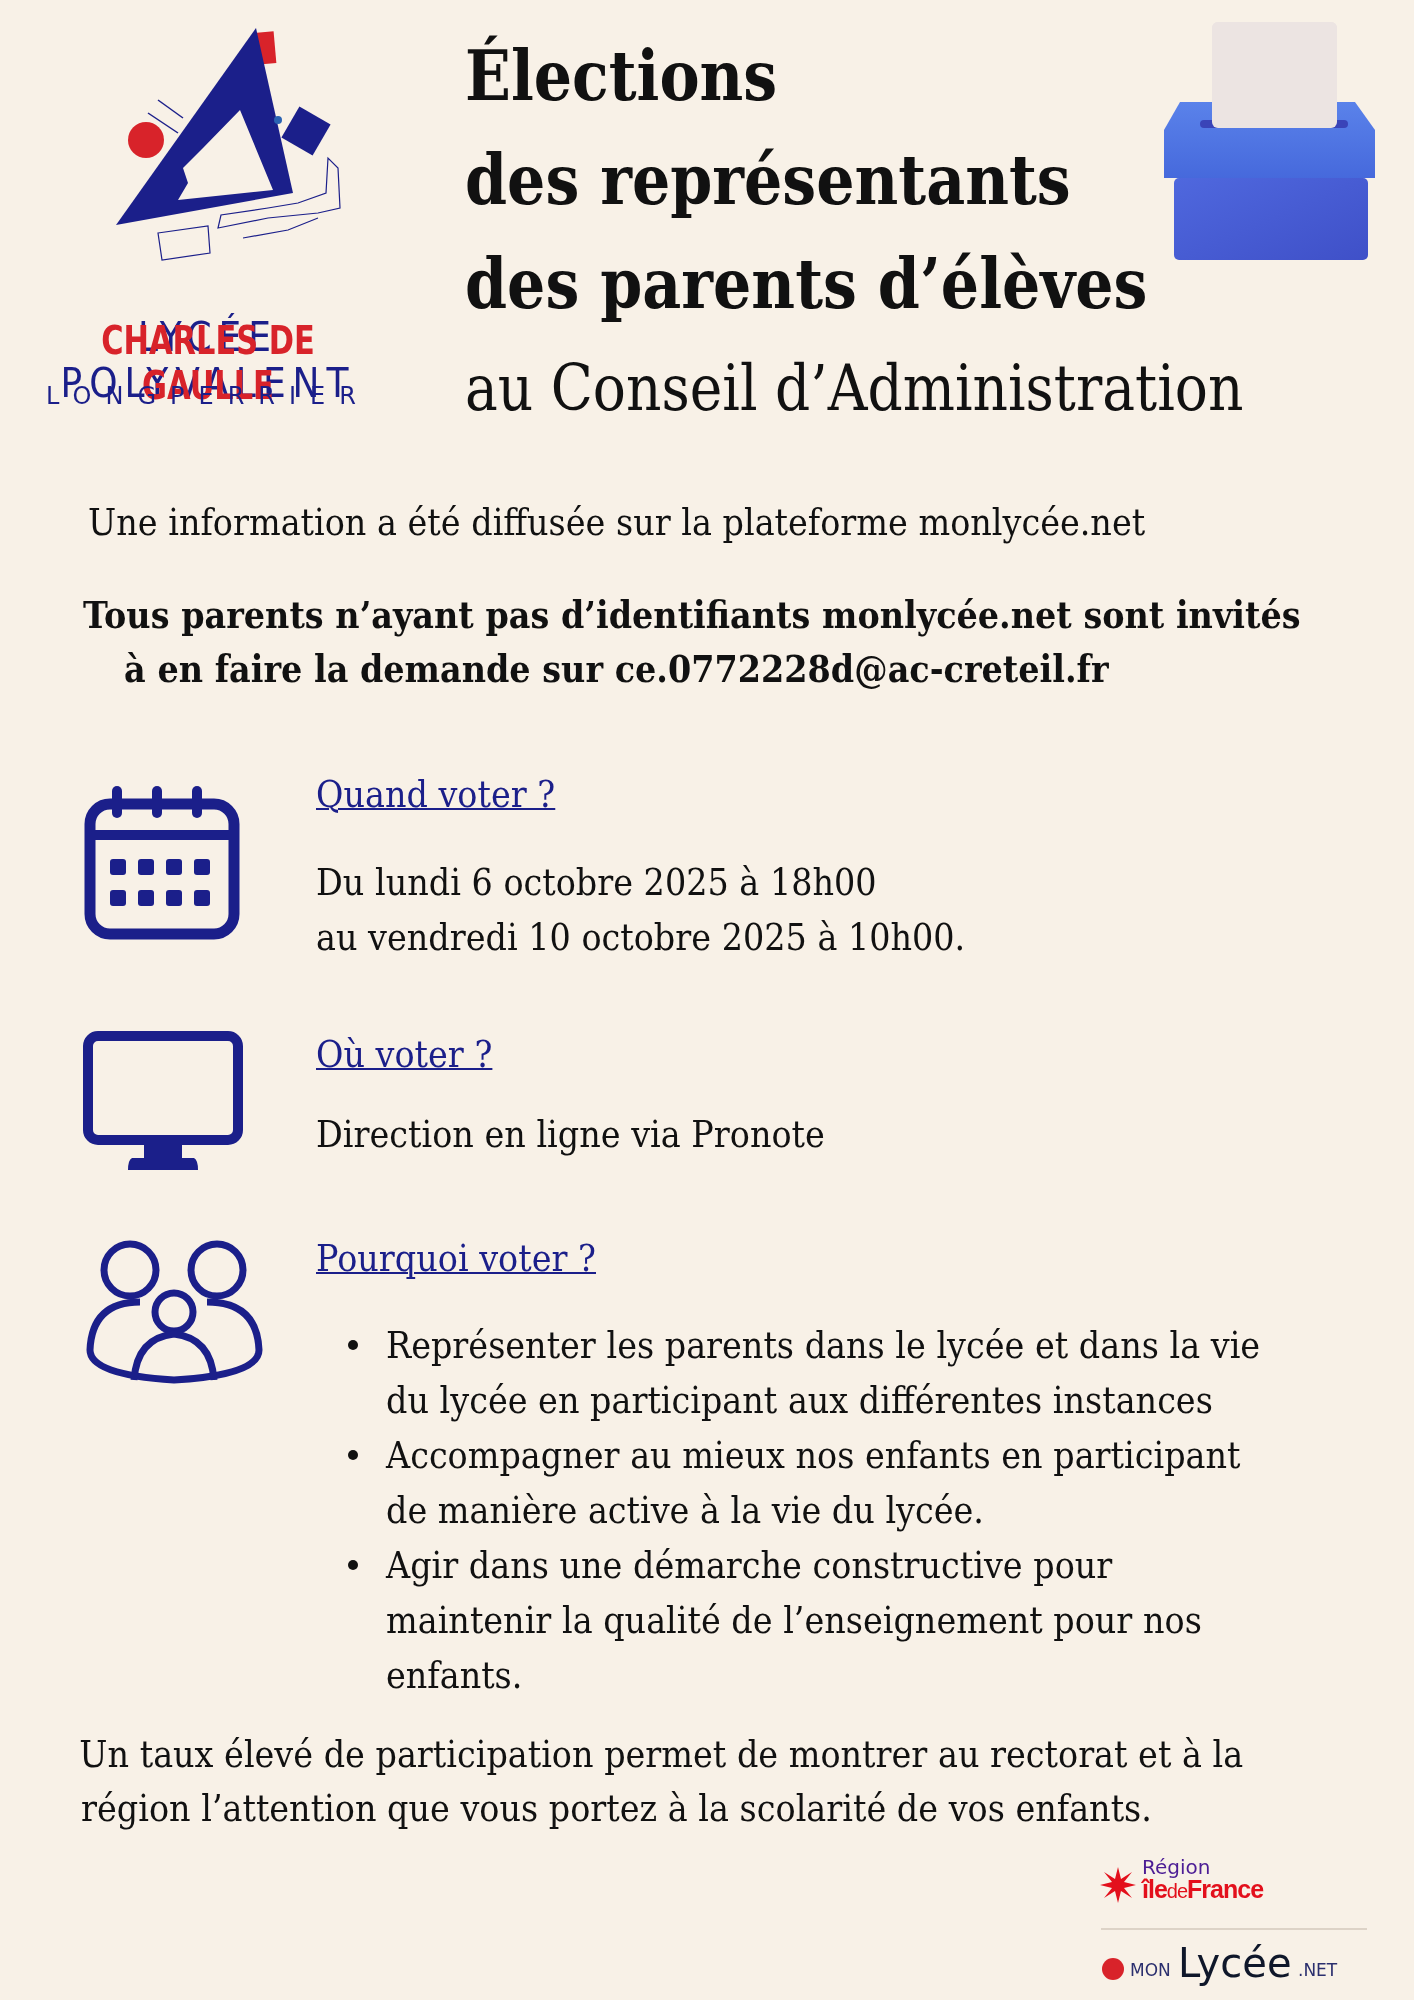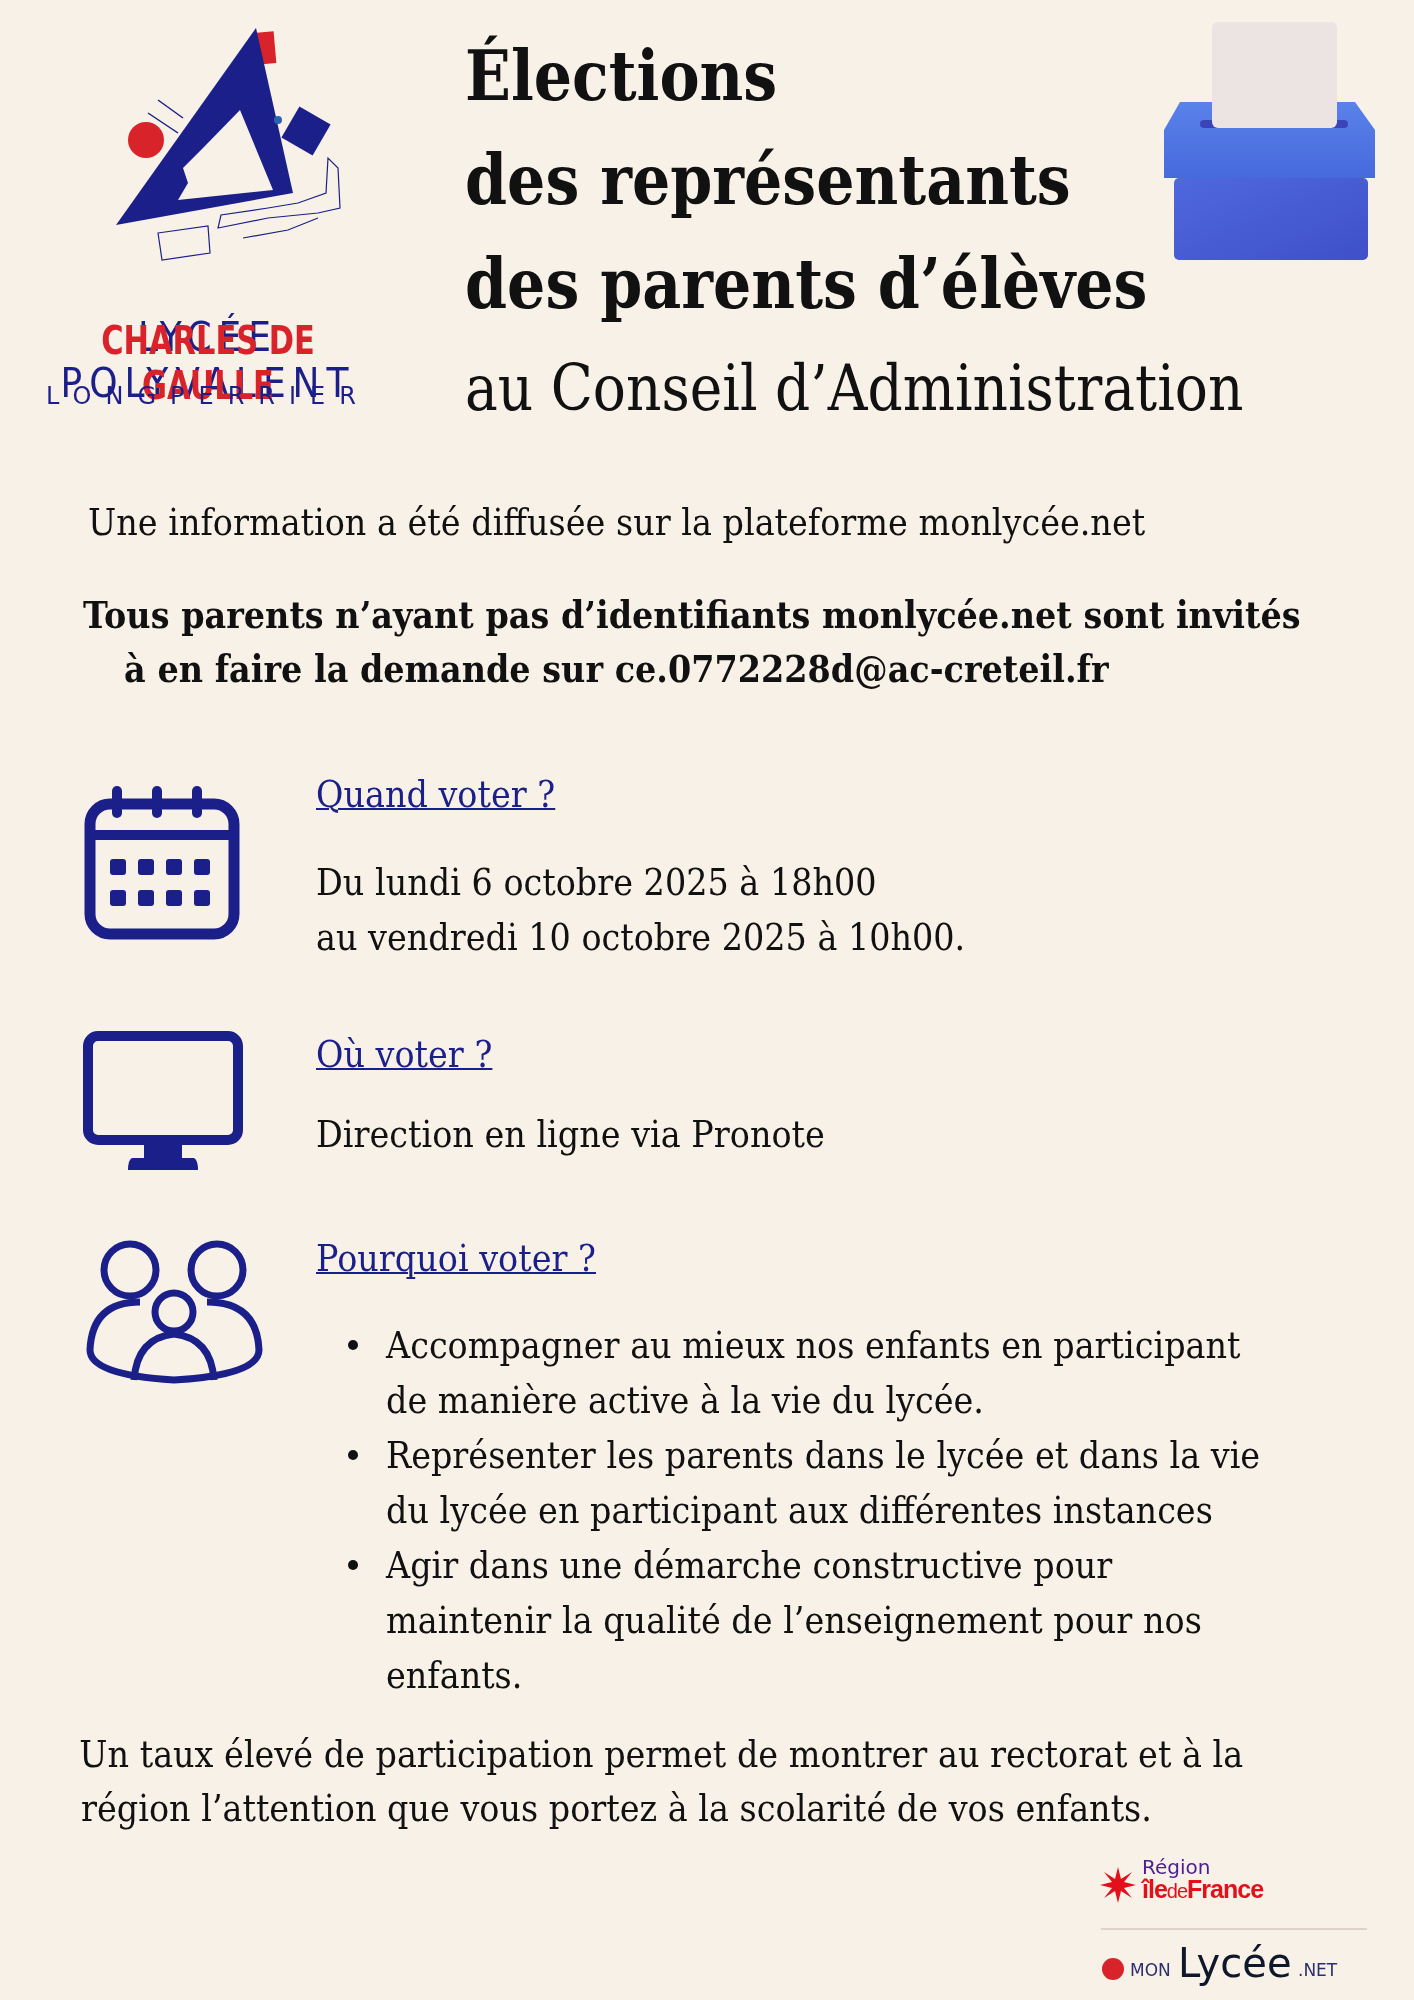--- a/index.html
+++ b/index.html
@@ -141,27 +141,27 @@
     <circle cx="92" cy="72" r="19"></circle>
     <path d="M58 62 Q10 62 8 110 Q8 135 92 140 Q177 135 177 110 Q175 62 125 62"></path>
     <path d="M52 140 Q55 98 92 94 Q129 98 132 140"></path>
   </svg>
 </div>
 <div class="abs section-head" style="top:1236px">Pourquoi voter ?</div>
 
 <div class="abs bullets">
   <div class="bullet">
     <span class="dot"></span>
-    <span class="btxt">Accompagner au mieux nos enfants en participant</span><br>
-    <span class="btxt">de manière active à la vie du lycée.</span>
+    <span class="btxt">Représenter les parents dans le lycée et dans la vie</span><br>
+    <span class="btxt">du lycée en participant aux différentes instances</span>
   </div>
   <div class="bullet">
     <span class="dot"></span>
-    <span class="btxt">Représenter les parents dans le lycée et dans la vie</span><br>
-    <span class="btxt">du lycée en participant aux différentes instances</span>
+    <span class="btxt">Accompagner au mieux nos enfants en participant</span><br>
+    <span class="btxt">de manière active à la vie du lycée.</span>
   </div>
   <div class="bullet">
     <span class="dot"></span>
     <span class="btxt">Agir dans une démarche constructive pour</span><br>
     <span class="btxt">maintenir la qualité de l’enseignement pour nos</span><br>
     <span class="btxt">enfants.</span>
   </div>
 </div>
 
 <div class="abs center-line closing1"><span>Un taux élevé de participation permet de montrer au rectorat et à la</span></div>

